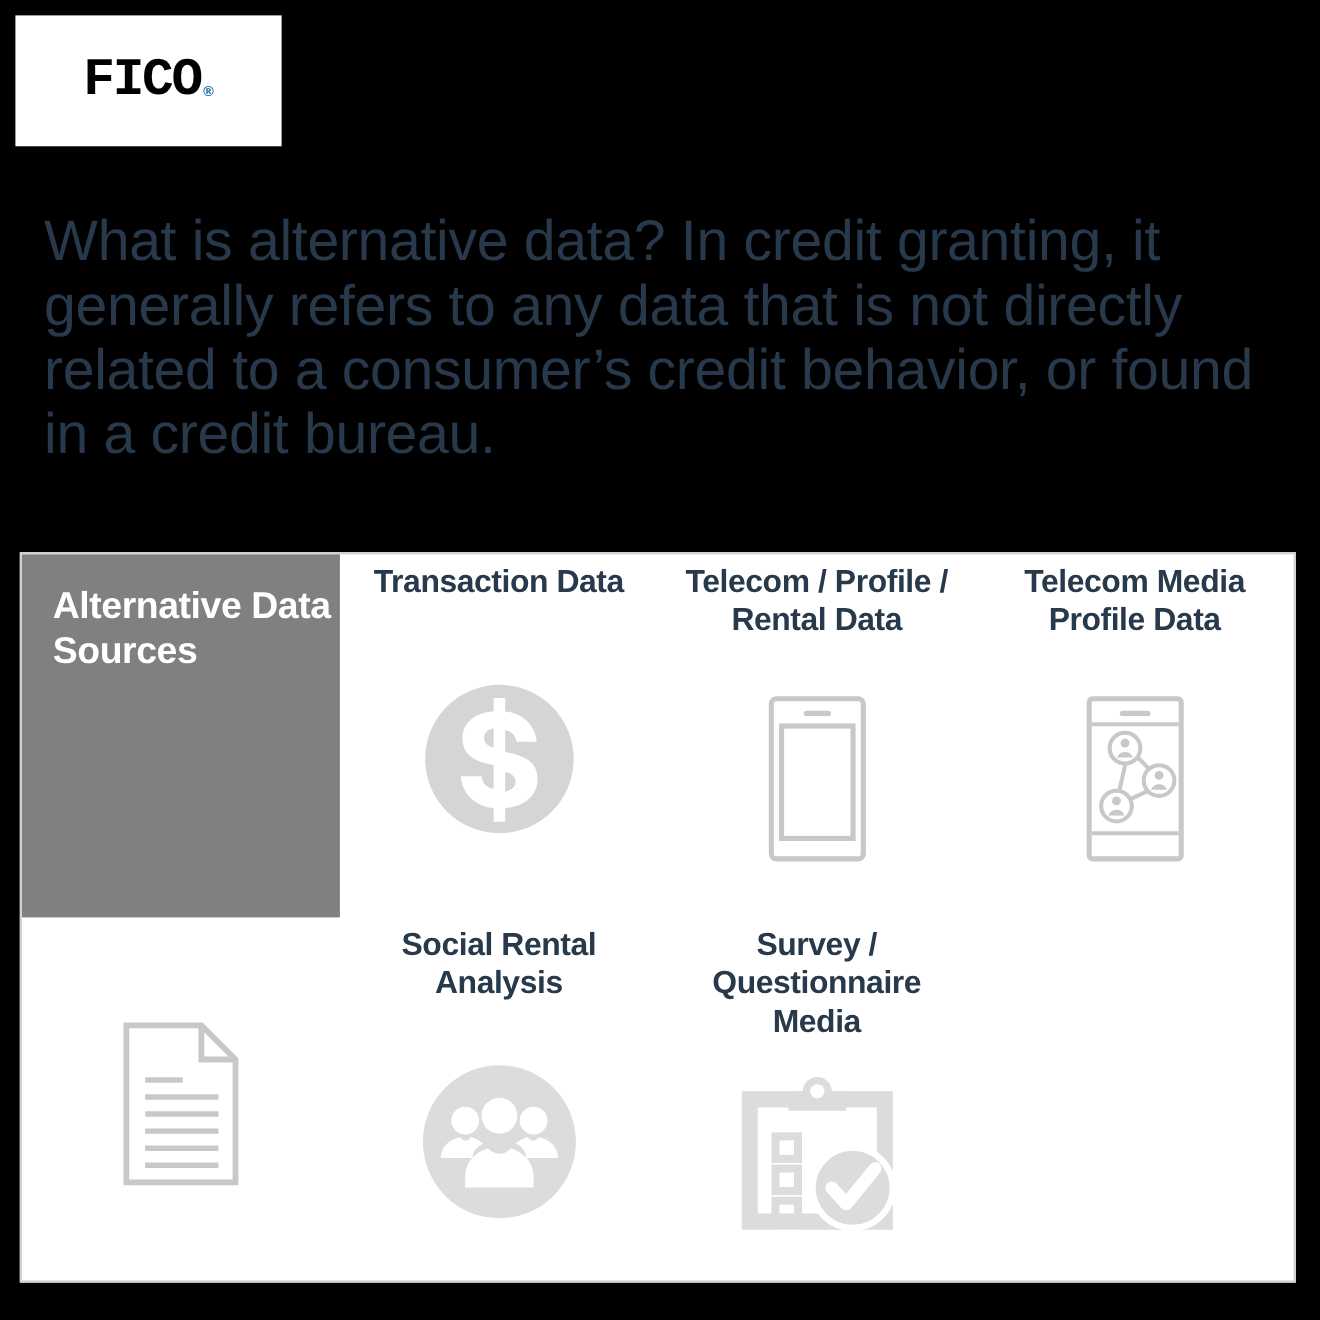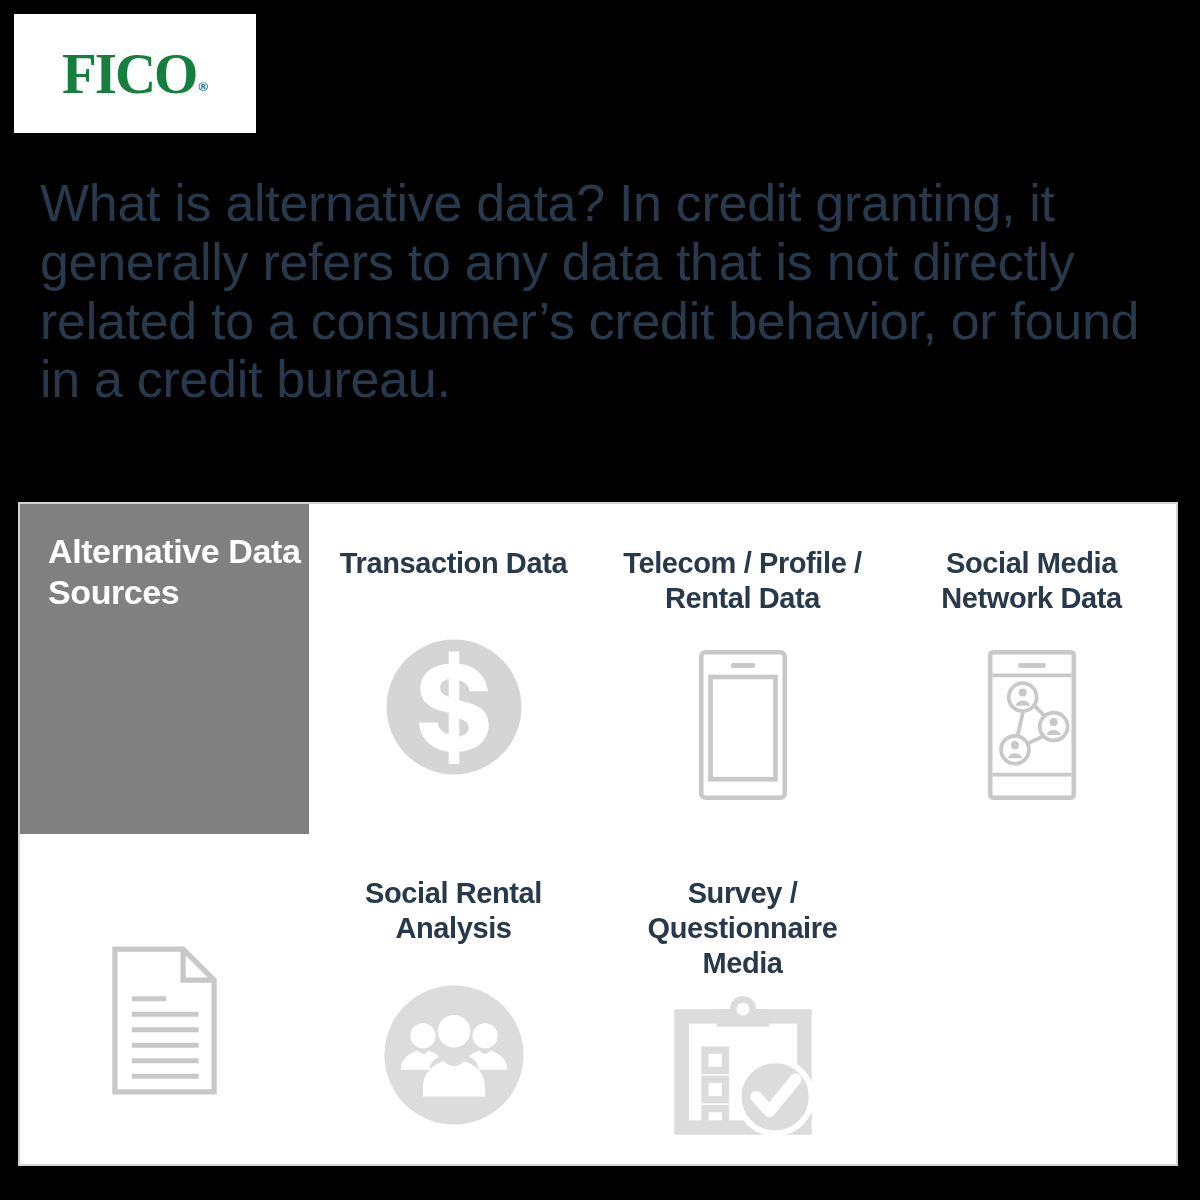--- a/index.html
+++ b/index.html
@@ -30,40 +30,40 @@
     display: flex;
     align-items: center;
     justify-content: center;
   }
   .logo-wrap {
     display: flex;
     align-items: flex-end;
     line-height: 1;
   }
   .logo-text {
-    font-family: Liberation Serif, serif;
-    font-weight: bold;
-    font-size: 57px;
+    font-family: Liberation Mono, monospace;
+    font-weight: bold;
+    font-size: 48px;
     letter-spacing: -2px;
-    color: #15803d;
+    color: #000000;
     line-height: 0.9;
   }
   .logo-reg {
     font-size: 13px;
     color: #0b66a3;
     margin-left: 2px;
     margin-bottom: 6px;
     font-weight: bold;
   }
 
   
   .headline {
     position: absolute;
     left: 40px;
-    top: 174px;
+    top: 190px;
     width: 1120px;
     color: #27394a;
     font-family: "Liberation Sans", sans-serif;
     font-weight: normal;
     font-size: 52px;
     line-height: 1.13;
     letter-spacing: -0.3px;
   }
 
   
@@ -84,21 +84,21 @@
     display: grid;
     grid-template-columns: repeat(4, 1fr);
     grid-template-rows: repeat(2, 1fr);
   }
 
   .cell {
     position: relative;
     display: flex;
     flex-direction: column;
     align-items: center;
-    padding-top: 42px;
+    padding-top: 8px;
   }
 
   .cell-title {
     color: #27394a;
     font-weight: bold;
     font-size: 29px;
     line-height: 1.2;
     text-align: center;
     letter-spacing: -0.4px;
     padding: 0 6px;
@@ -171,21 +171,21 @@
         <div class="cell-icon">
           <svg width="96" height="158" viewBox="0 0 62 100" aria-hidden="true">
             <rect x="4" y="3" width="54" height="94" rx="3" ry="3" fill="none" stroke="#c8c8c8" stroke-width="3"></rect>
             <rect x="23" y="10" width="16" height="3.2" rx="1.6" fill="#c8c8c8"></rect>
             <rect x="10" y="19" width="42" height="66" fill="none" stroke="#c8c8c8" stroke-width="3"></rect>
           </svg>
         </div>
       </div>
 
       <div class="cell">
-        <div class="cell-title">Social Media Network Data</div>
+        <div class="cell-title">Telecom Media Profile Data</div>
         <div class="cell-icon">
           <svg width="96" height="158" viewBox="0 0 62 100" aria-hidden="true">
             <rect x="4" y="3" width="54" height="94" rx="2" ry="2" fill="none" stroke="#c8c8c8" stroke-width="3"></rect>
             <rect x="22" y="10" width="18" height="3.2" rx="1.6" fill="#c8c8c8"></rect>
             <line x1="5.5" y1="18" x2="56.5" y2="18" stroke="#c8c8c8" stroke-width="2.4"></line>
             <line x1="5.5" y1="82" x2="56.5" y2="82" stroke="#c8c8c8" stroke-width="2.4"></line>
 
             <line x1="26" y1="38" x2="21" y2="60" stroke="#c8c8c8" stroke-width="2.4"></line>
             <line x1="28" y1="33" x2="43" y2="48" stroke="#c8c8c8" stroke-width="2.4"></line>
             <line x1="26" y1="63" x2="43" y2="55" stroke="#c8c8c8" stroke-width="2.4"></line>

